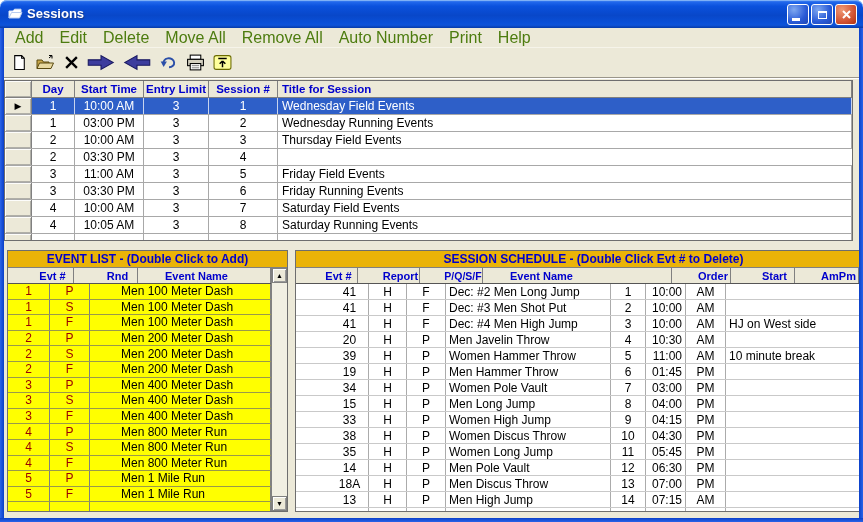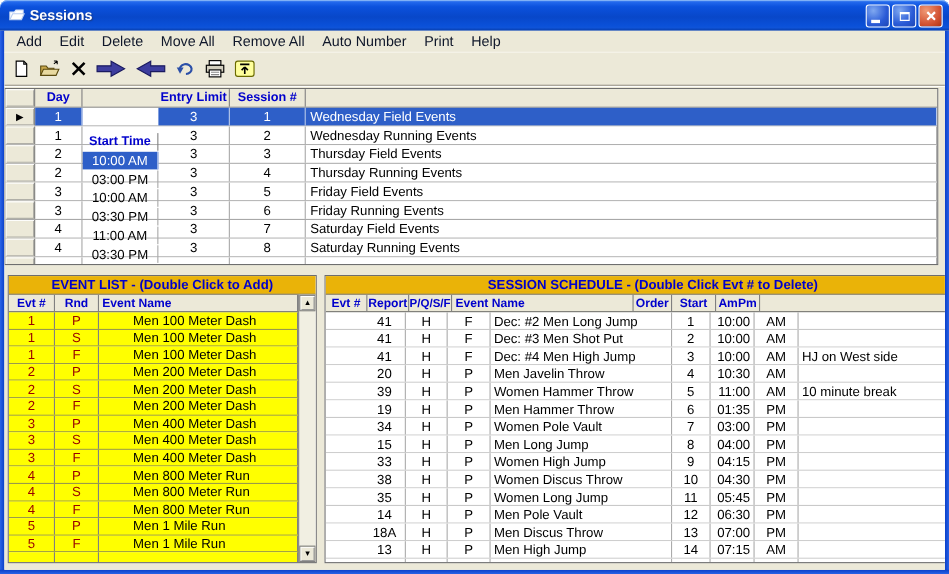--- a/index.html
+++ b/index.html
@@ -16,44 +16,44 @@
     background:radial-gradient(circle at 30% 25%,#7FA8F0,#2A5BD7 60%,#1E46B4);}
   .wbtn.close{background:radial-gradient(circle at 30% 25%,#F09A76,#D35434 60%,#AE3110);}
   .glyph-min{width:8px;height:3px;background:#fff;margin-top:9px;margin-right:5px;}
   .glyph-max{width:9px;height:8px;border:1px solid #fff;border-top:2px solid #fff;}
   .border-l,.border-r{position:absolute;top:28px;bottom:0;width:4px;background:linear-gradient(90deg,#2A64E8,#0A3FC8);}
   .border-l{left:0;} .border-r{right:0;background:linear-gradient(90deg,#0A3FC8,#2A64E8);}
   .border-b{position:absolute;left:0;right:0;bottom:0;height:4px;background:linear-gradient(180deg,#0A3FC8,#2A64E8);}
   .client{position:absolute;left:4px;top:28px;width:855px;height:490px;background:#ECE9D8;overflow:hidden;}
   
   .menubar{position:absolute;left:0;top:0;width:100%;height:20px;display:flex;align-items:center;padding-left:3px;border-bottom:1px solid #F6F4EA;}
-  .menu-item{font-size:13px;color:#0f172a;padding:0 8px;line-height:19px;cursor:default;}
+  .menu-item{font-size:16px;color:#4d7c0f;padding:0 8px;line-height:19px;cursor:default;}
   .toolbar{position:absolute;left:0;top:20px;width:100%;height:30px;display:flex;align-items:center;padding-left:6px;
     border-bottom:1px solid #9a968a;box-shadow:0 1px 0 #fff;}
   .tbtn{height:24px;display:flex;align-items:center;justify-content:center;margin-right:4px;padding:0 2px;}
   
   .topgrid{position:absolute;left:0;top:52px;width:849px;height:161px;background:#fff;border:1px solid #6e6e6e;overflow:hidden;}
   .g-hdr{display:flex;height:17px;background:#ECE9D8;border-bottom:1px solid #808080;}
   .g-row{display:flex;height:17px;border-bottom:1px solid #A8A8A8;background:#fff;}
   .gc{display:flex;align-items:center;justify-content:center;border-right:1px solid #A8A8A8;height:100%;overflow:hidden;white-space:nowrap;font-size:12px;color:#000;}
   .g-hdr .gc{font-size:11.5px;font-weight:bold;color:#0000CC;border-right:1px solid #808080;}
   .c-rowhdr{width:27px;background:#ECE9D8;border-right:1px solid #808080;
     box-shadow:inset 1px 1px 0 rgba(255,255,255,.9), inset -1px -1px 0 rgba(128,128,128,.55);}
-  .c-day{width:43px;} .c-start{width:69px;margin-top:40px;} .c-entry{width:65px;} .c-sess{width:69px;}
+  .c-day{width:43px;} .c-start{width:69px;} .c-entry{width:65px;} .c-sess{width:69px;}
   .c-title{flex:1;justify-content:flex-start;padding-left:4px;}
   .g-row.sel .gc:not(.c-rowhdr){background:#2E5FC8;color:#fff;border-right-color:#C8D4EE;}
   .rowarrow{font-size:9px;line-height:1;color:#000;}
   
   .panel{position:absolute;top:222px;height:262px;border:1px solid #6e6e6e;background:#fff;overflow:hidden;}
   .panel.evt{left:3px;width:281px;} .panel.sch{left:291px;width:597px;}
   .p-title{height:17px;background:#eab308;border-bottom:1px solid #808080;color:#0000CC;font-weight:bold;font-size:12px;text-align:center;line-height:17px;white-space:nowrap;overflow:hidden;}
   .p-body{display:flex;height:243px;}
   .p-gridcol{flex:1;overflow:hidden;}
   .p-hdrrow{display:flex;height:16px;background:#ECE9D8;border-bottom:1px solid #555;}
-  .hc{display:flex;align-items:center;justify-content:center;border-right:1px solid #808080;font-size:11px;font-weight:bold;color:#0000CC;white-space:nowrap;overflow:hidden;height:100%;}
+  .hc{display:flex;align-items:center;justify-content:center;border-right:1px solid #808080;font-size:11px;font-weight:bold;color:#0000CC;white-space:nowrap;overflow:hidden;height:100%;margin-left:24px;}
   
   .e-row{display:flex;height:15.6px;background:#FFFF00;border-bottom:1px solid #9a9a4a;}
   .ec{display:flex;align-items:center;justify-content:center;border-right:1px solid #808080;font-size:12px;height:100%;overflow:hidden;white-space:nowrap;}
   .e-evt{width:42px;color:#990000;} .e-rnd{width:40px;color:#990000;}
   .e-name{flex:1;color:#000;justify-content:flex-start;padding-left:3px;margin-left:28px;}
   .h-evt{width:42px;} .h-rnd{width:40px;} .h-name{flex:1;justify-content:flex-start;padding-left:3px;}
   .e-scrollbar{width:16px;background:#F1EFE2;border-left:1px solid #808080;display:flex;flex-direction:column;justify-content:space-between;}
   .sbtn{width:15px;height:15px;background:#ECE9D8;border:1px solid #808080;display:flex;align-items:center;justify-content:center;font-size:7px;color:#000;
     box-shadow:inset 1px 1px 0 #fff, inset -1px -1px 0 #9a9a9a;}
   
@@ -166,20 +166,21 @@
       </div>
     </div>
 
     <div class="topgrid">
       <div class="g-hdr">
         <div class="gc c-rowhdr"></div>
         <div class="gc c-day">Day</div>
         <div class="gc c-start">Start Time</div>
         <div class="gc c-entry">Entry Limit</div>
         <div class="gc c-sess">Session #</div>
+        <div class="gc c-title">Title for Session</div>
       </div>
       <div id="sessions-rows">
           <div class="g-row sel">
             <div class="gc c-rowhdr">
               <div class="rowarrow" style="background: transparent;">▶</div>
             </div>
             <div class="gc c-day">1</div>
             <div class="gc c-start">10:00 AM</div>
             <div class="gc c-entry">3</div>
             <div class="gc c-sess">1</div>
@@ -200,21 +201,20 @@
             <div class="gc c-entry">3</div>
             <div class="gc c-sess">3</div>
             <div class="gc c-title">Thursday Field Events</div>
           </div>
           <div class="g-row">
             <div class="gc c-rowhdr"></div>
             <div class="gc c-day">2</div>
             <div class="gc c-start">03:30 PM</div>
             <div class="gc c-entry">3</div>
             <div class="gc c-sess">4</div>
-            <div class="gc c-title">Thursday Running Events</div>
           </div>
           <div class="g-row">
             <div class="gc c-rowhdr"></div>
             <div class="gc c-day">3</div>
             <div class="gc c-start">11:00 AM</div>
             <div class="gc c-entry">3</div>
             <div class="gc c-sess">5</div>
             <div class="gc c-title">Friday Field Events</div>
           </div>
           <div class="g-row">
@@ -413,21 +413,21 @@
                 <div class="sc s-start">11:00</div>
                 <div class="sc s-ampm">AM</div>
                 <div class="sc s-note">10 minute break</div>
               </div>
               <div class="s-row">
                 <div class="sc s-evt">19</div>
                 <div class="sc s-rep">H</div>
                 <div class="sc s-pqsf">P</div>
                 <div class="sc s-name">Men Hammer Throw</div>
                 <div class="sc s-order">6</div>
-                <div class="sc s-start">01:35</div>
+                <div class="sc s-start">01:45</div>
                 <div class="sc s-ampm">PM</div>
                 <div class="sc s-note"></div>
               </div>
               <div class="s-row">
                 <div class="sc s-evt">34</div>
                 <div class="sc s-rep">H</div>
                 <div class="sc s-pqsf">P</div>
                 <div class="sc s-name">Women Pole Vault</div>
                 <div class="sc s-order">7</div>
                 <div class="sc s-start">03:00</div>

